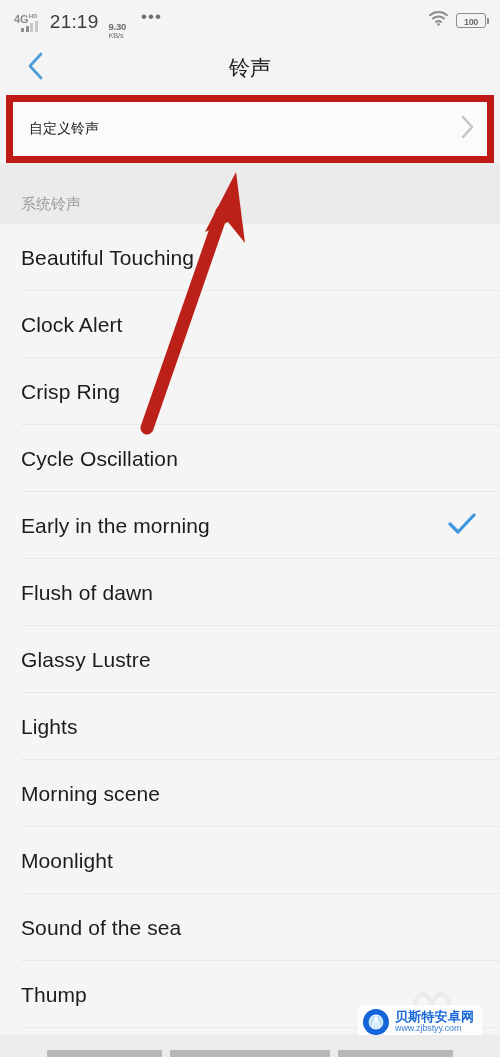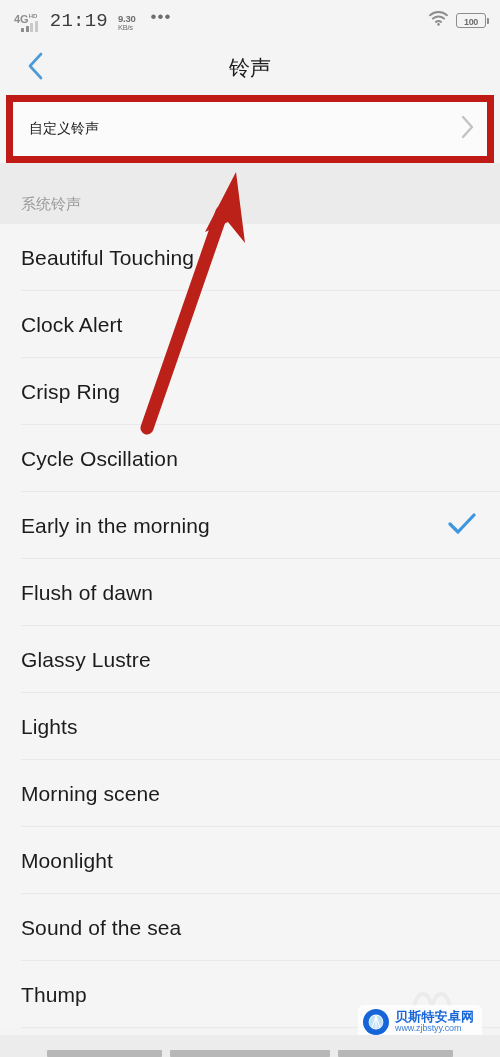--- a/index.html
+++ b/index.html
@@ -23,22 +23,22 @@
     font-size:11px; font-weight:bold; color:#8d8d8d; line-height:1;
     position:relative; top:-6px;
   }
   .net-txt sup{ font-size:6px; vertical-align:super; }
   .bars{ display:flex; align-items:flex-end; gap:1.5px; height:11px; margin-left:-16px; position:relative; top:1px;}
   .bars i{ display:block; width:3px; background:#8d8d8d; border-radius:.5px;}
   .bars i:nth-child(1){height:4px;}
   .bars i:nth-child(2){height:6px;}
   .bars i:nth-child(3){height:9px; background:#c9c9c9;}
   .bars i:nth-child(4){height:11px; background:#c9c9c9;}
-  .clock{ font-size:19px; color:#3c3c3c; letter-spacing:.2px; line-height:1; margin-left:8px;font-family:Liberation Mono, monospace;}
-  .netspeed{ line-height:1.05; margin-left:6px; position:relative; top:1px;}
+  .clock{ font-size:19px; color:#3c3c3c; letter-spacing:.2px; line-height:1; margin-left:8px;}
+  .netspeed{ line-height:1.05; margin-left:6px; position:relative; top:9px;}
   .netspeed .v{ font-size:9.5px; color:#6e6e6e; display:block; font-weight:bold; letter-spacing:-.2px;}
   .netspeed .u{ font-size:7.5px; color:#6e6e6e; display:block; letter-spacing:-.2px;}
   .dots{ font-size:17px; color:#6e6e6e; letter-spacing:1px; margin-left:11px; position:relative; top:-4px;}
   .sb-right{ margin-left:auto; display:flex; align-items:center; gap:7px; padding-right:14px;}
   .batt{
     width:30px;height:15px;border:1.6px solid #8d8d8d;border-radius:3px;
     display:flex;align-items:flex-end;justify-content:center;position:relative;
   }
   .batt:after{content:"";position:absolute;right:-4px;top:4px;width:2.5px;height:6px;background:#8d8d8d;border-radius:0 1px 1px 0;}
   .batt span{font-size:9px;color:#6e6e6e;font-weight:bold;letter-spacing:-.3px;}

